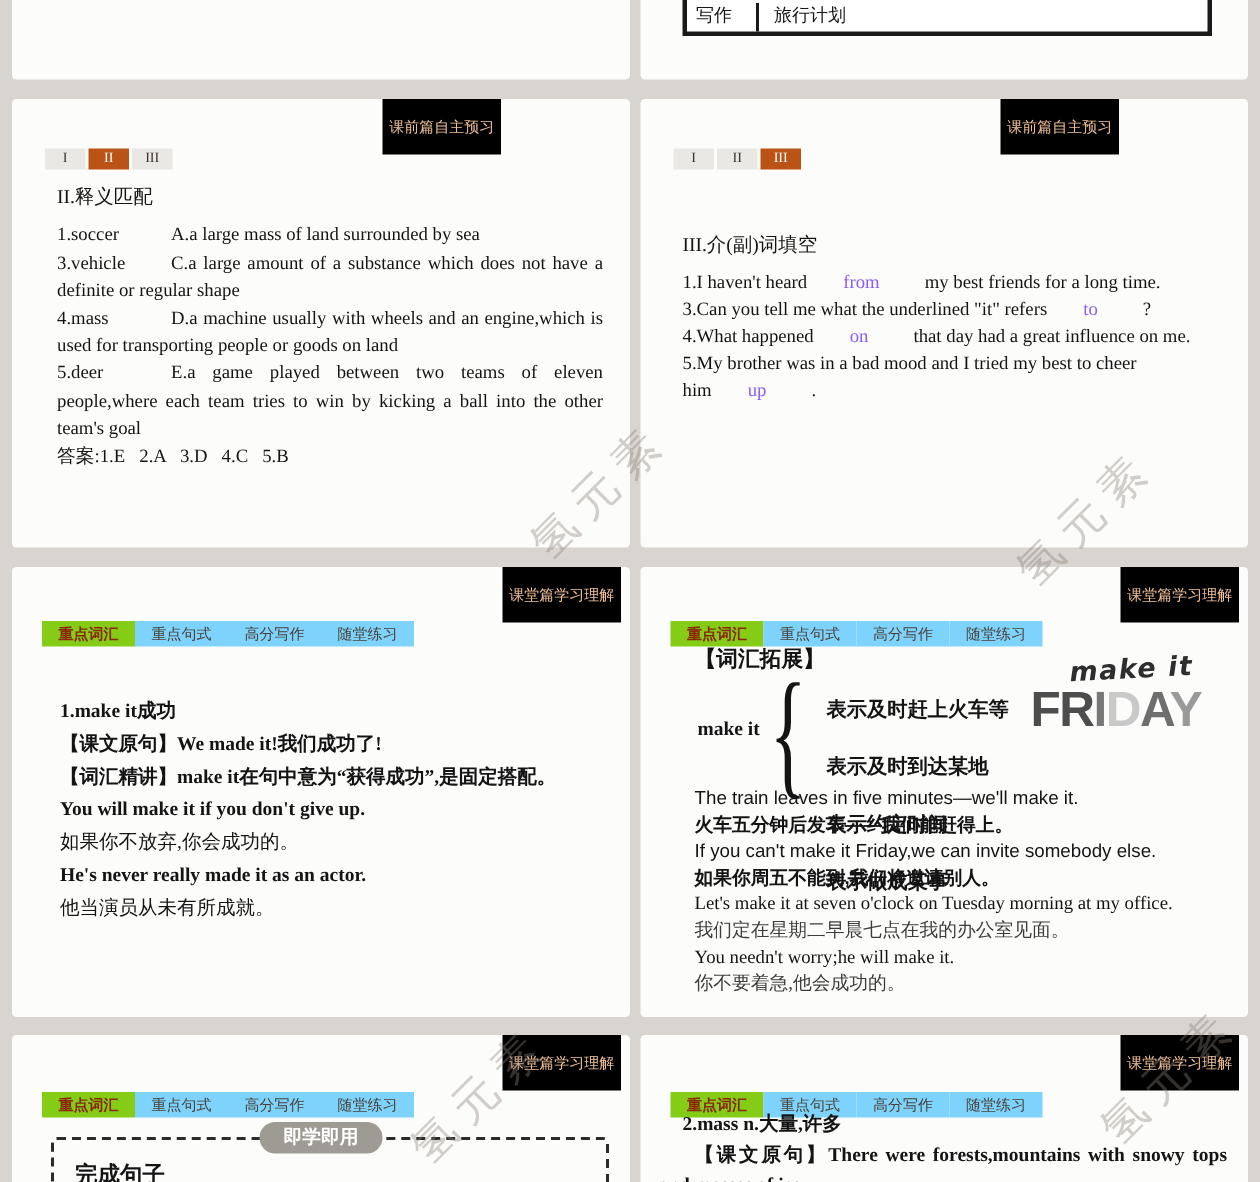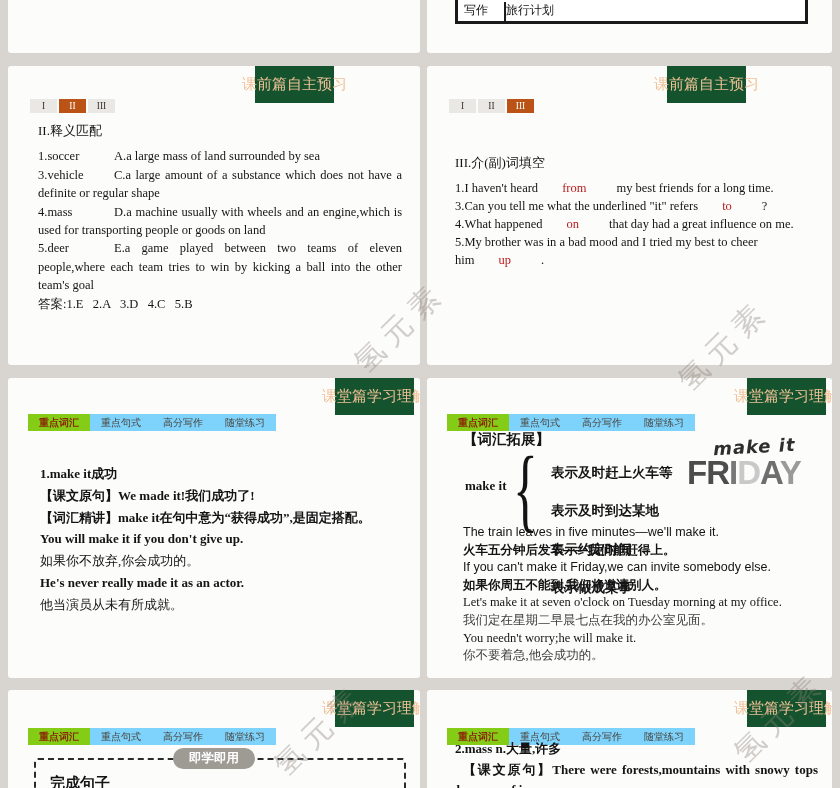--- a/index.html
+++ b/index.html
@@ -1,52 +1,52 @@
 <!DOCTYPE html>
 <html><head>
 <meta charset="utf-8">
 <style>
   html,body{margin:0;padding:0;}
   body{width:840px;height:788px;overflow:hidden;background:#d8d4cf;
        font-family:"Liberation Serif",serif;color:#141414;position:relative;}
   #page{position:absolute;inset:0;width:840px;height:788px;overflow:hidden;text-decoration:underline;}
   .slide{position:absolute;background:#fcfcfb;border-radius:3px;overflow:hidden;}
   
-  .corner-tab{position:absolute;top:0;width:79px;height:37px;background:#14532d;
-      color:#f0c096;font-family:"Liberation Sans",sans-serif;font-size:15px;
+  .corner-tab{position:absolute;top:0;width:79px;height:37px;background:#000000;
+      color:#f0c096;font-family:"Liberation Sans",sans-serif;font-size:10px;
       display:flex;align-items:center;justify-content:center;white-space:nowrap;}
   .ct-flush{right:6px;}
   .ct-inset{right:86px;}
   
   .rtabs{position:absolute;left:22px;top:33px;display:flex;gap:2px;}
   .rtab{width:27px;height:14px;background:#eae8e4;color:#3a332c;font-size:9.5px;
       display:flex;align-items:center;justify-content:center;font-family:"Liberation Serif",serif;}
   .rtab.active{background:#bb5216;color:#fff;}
   
   .ctabs{position:absolute;left:20px;top:36px;display:flex;}
   .ctab{width:62px;height:17px;background:#7dd3fc;color:#4a4038;font-size:10px;
       display:flex;align-items:center;justify-content:center;
       font-family:"Liberation Sans",sans-serif;white-space:nowrap;}
   .ctab.active{background:#84cc16;color:#8a2604;font-weight:bold;}
   
   .t-table{position:absolute;left:28px;top:-20px;width:347px;height:38px;
       border:3px solid #1a1a1a;display:flex;align-items:flex-end;background:#fff;
       font-size:12px;}
   .t-cell1{width:36px;padding:0 4px 2px 6px;}
-  .t-cell2{flex:1;border-left:2px solid #1a1a1a;padding:0 4px 2px 0;margin-top:10px;}
+  .t-cell2{flex:1;border-left:2px solid #1a1a1a;padding:0 4px 2px 10px;margin-top:10px;}
   
   .content{position:absolute;font-size:12.5px;line-height:18.4px;}
   .content p{margin:0;}
   .m-title{margin-bottom:7px;font-size:13px;}
   .match p.mi{text-align:justify;}
   .term{display:inline-block;width:76px;}
   .answer{margin-top:0;white-space:pre-wrap;}
   
   .fill p{margin:0;line-height:18px;}
-  .red{color:#b91c1c;margin:0 30px 0 24px;}
+  .red{color:#8b5cf6;margin:0 30px 0 24px;}
   
   .lines p{margin:0;line-height:21.8px;font-size:13px;}
   .b{font-weight:bold;}
   
   .s6-head{position:absolute;left:36px;top:52px;font-size:14.5px;font-weight:bold;
       font-family:"Liberation Sans",sans-serif;}
   .brace-label{position:absolute;left:38px;top:100px;font-size:13px;font-weight:bold;}
   .brace{position:absolute;left:86px;top:64px;font-size:94px;font-weight:400;
       transform:scaleX(.55);transform-origin:left center;color:#141414;line-height:94px;}
   .brace-items{position:absolute;left:108px;top:68px;}

